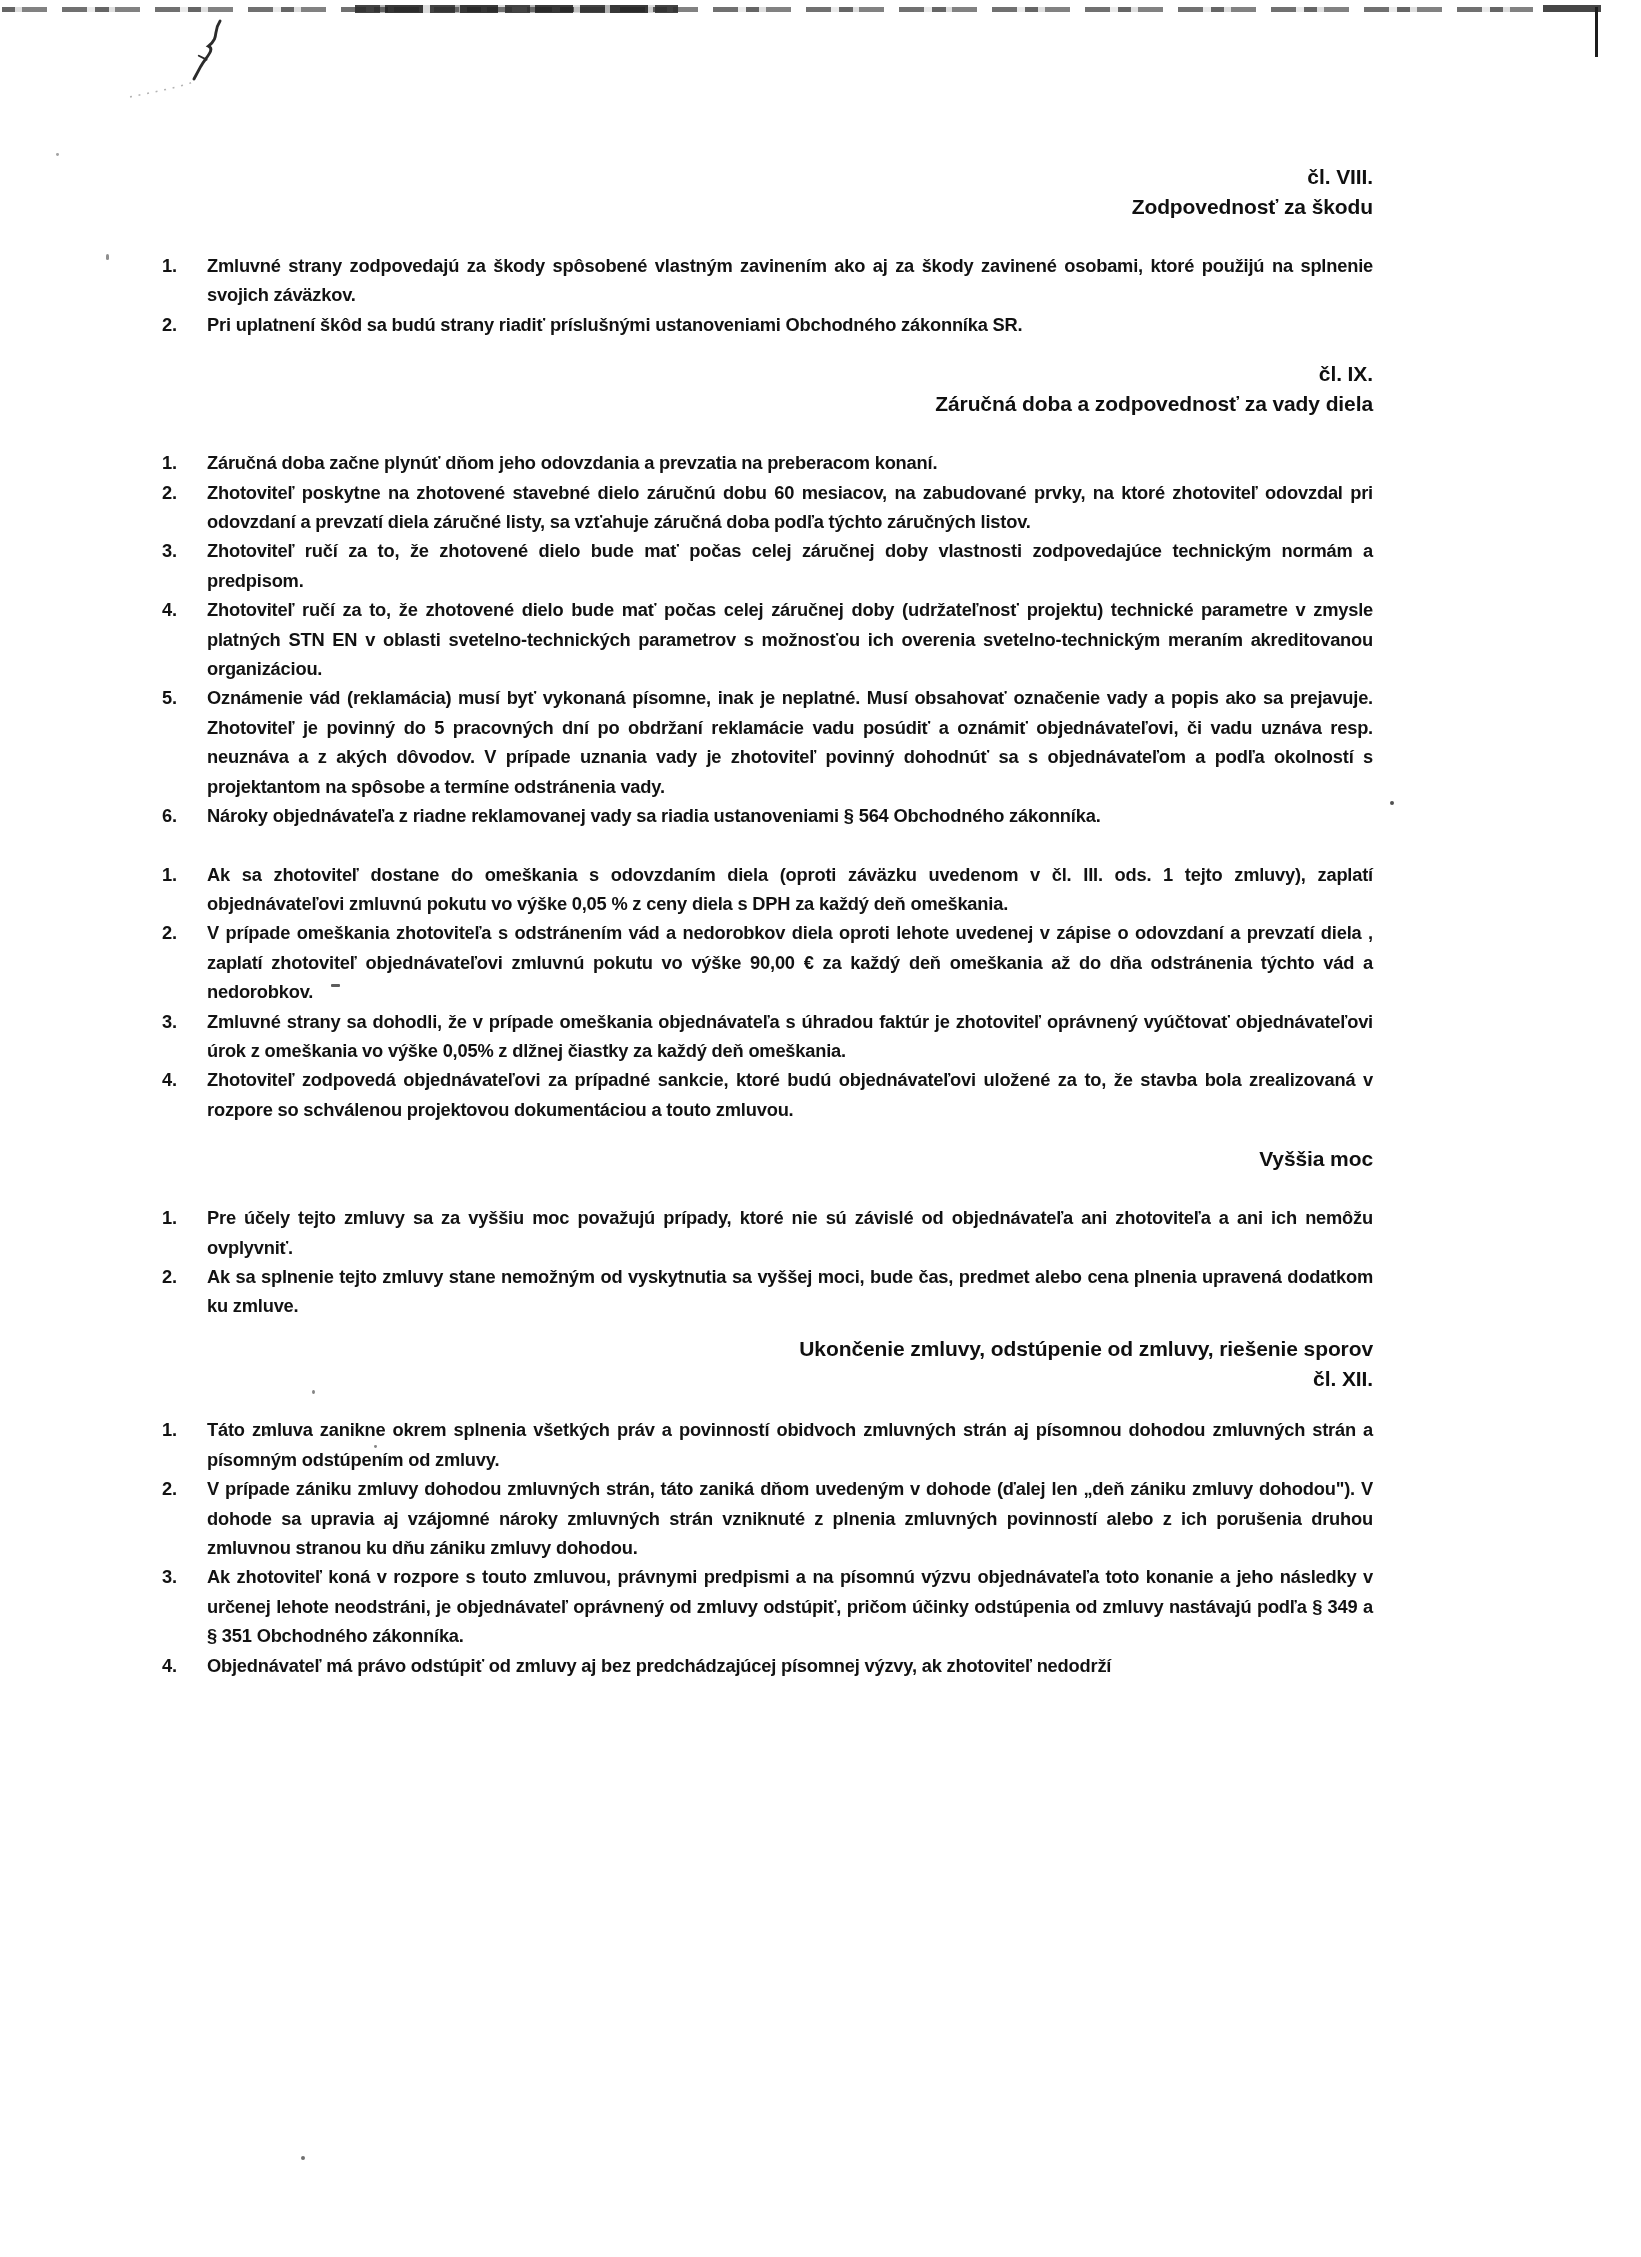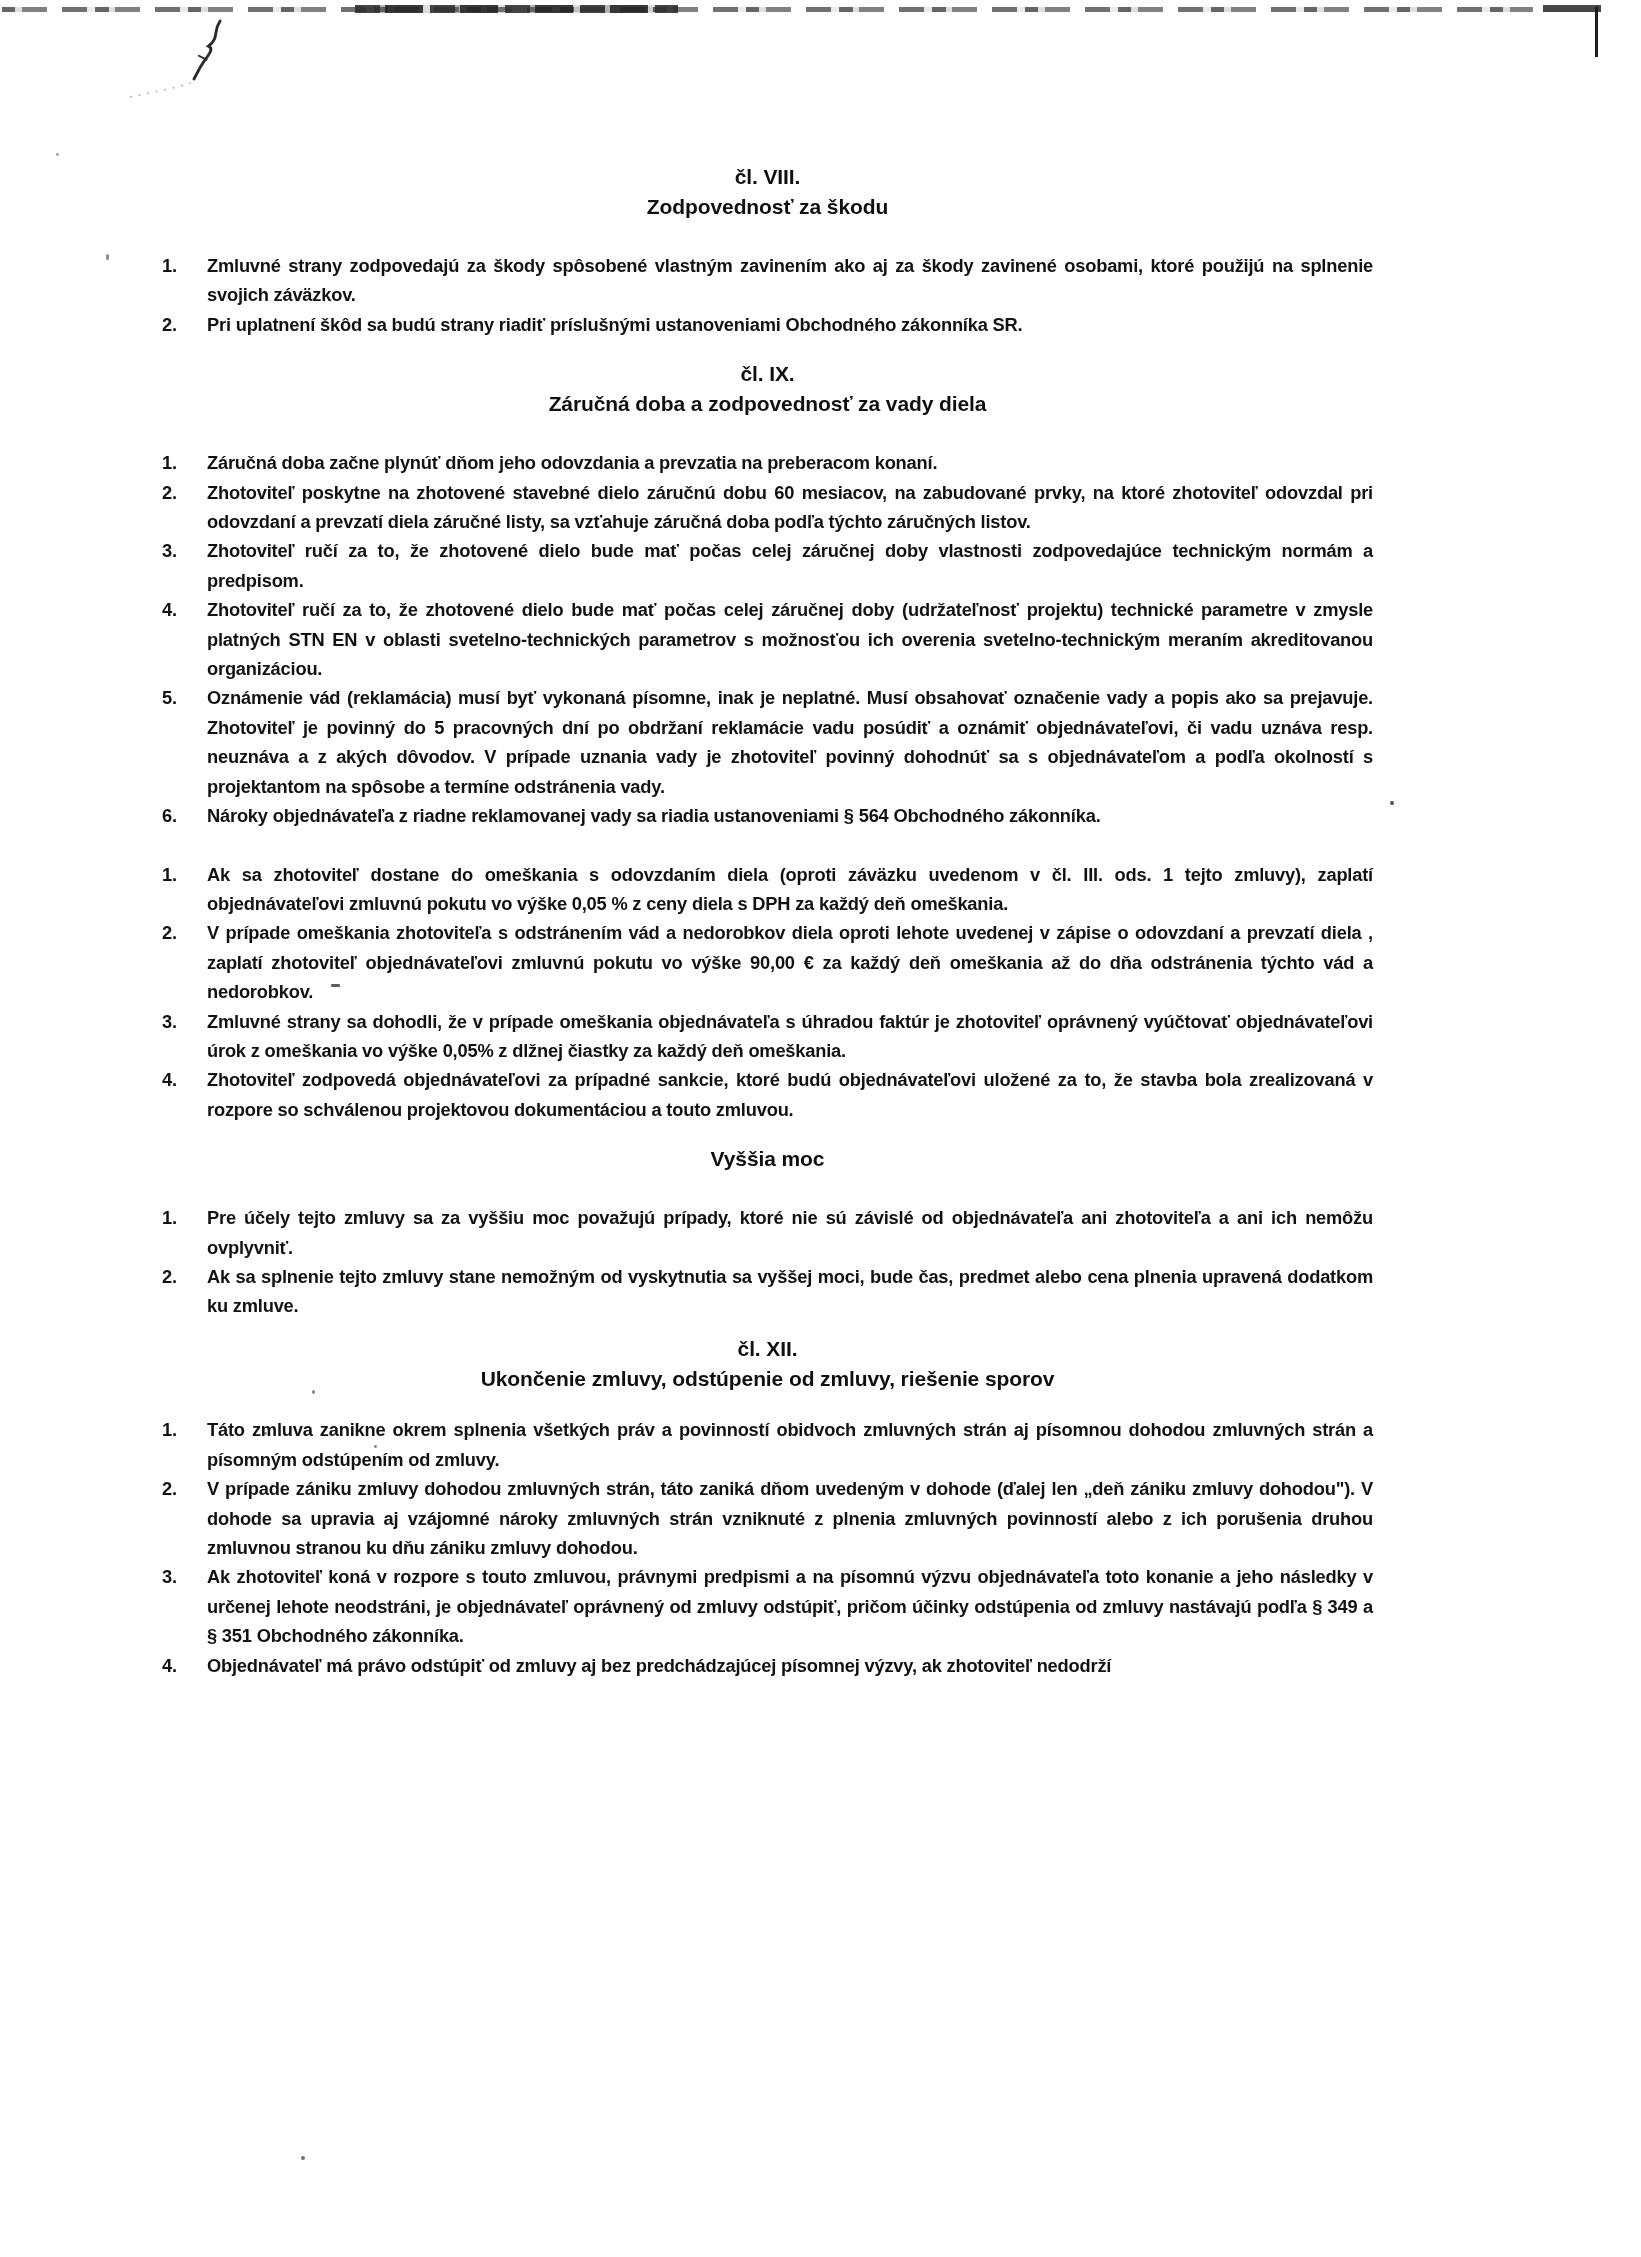--- a/index.html
+++ b/index.html
@@ -41,21 +41,21 @@
   
   .content{
     position:absolute;left:162px;top:162px;width:1211px;
   }
   section.article{margin-top:20px;}
   section.article:first-child{margin-top:0;}
   section.article:nth-child(5){margin-top:13.5px;}
   section.article:nth-child(5) .clauses{margin-top:21px;}
 
   .art-head{
-    text-align:center;
+    text-align:right;
     font-weight:bold;
     font-size:21px;
     line-height:30px;
     letter-spacing:-0.1px;
   }
   .clauses{margin:29px 0 0 0;padding:0;}
   .clause{
     display:flex;
     font-size:18.3px;
     line-height:29.4px;
@@ -170,22 +170,22 @@
             <span class="txt">Pre účely tejto zmluvy sa za vyššiu moc považujú prípady, ktoré nie sú závislé od objednávateľa ani zhotoviteľa a ani ich nemôžu ovplyvniť.</span>
           </div>
           <div class="clause">
             <span class="num">2.</span>
             <span class="txt">Ak sa splnenie tejto zmluvy stane nemožným od vyskytnutia sa vyššej moci, bude čas, predmet alebo cena plnenia upravená dodatkom ku zmluve.</span>
           </div>
         </div>
       </section>
       <section class="article">
         <div class="art-head">
+          <div>Ukončenie zmluvy, odstúpenie od zmluvy, riešenie sporov</div>
           <div>čl. XII.</div>
-          <div>Ukončenie zmluvy, odstúpenie od zmluvy, riešenie sporov</div>
         </div>
         <div class="clauses">
           <div class="clause">
             <span class="num">1.</span>
             <span class="txt">Táto zmluva zanikne okrem splnenia všetkých práv a povinností obidvoch zmluvných strán aj písomnou dohodou zmluvných strán a písomným odstúpením od zmluvy.</span>
           </div>
           <div class="clause">
             <span class="num">2.</span>
             <span class="txt">V prípade zániku zmluvy dohodou zmluvných strán, táto zaniká dňom uvedeným v dohode (ďalej len „deň zániku zmluvy dohodou"). V dohode sa upravia aj vzájomné nároky zmluvných strán vzniknuté z plnenia zmluvných povinností alebo z ich porušenia druhou zmluvnou stranou ku dňu zániku zmluvy dohodou.</span>
           </div>

